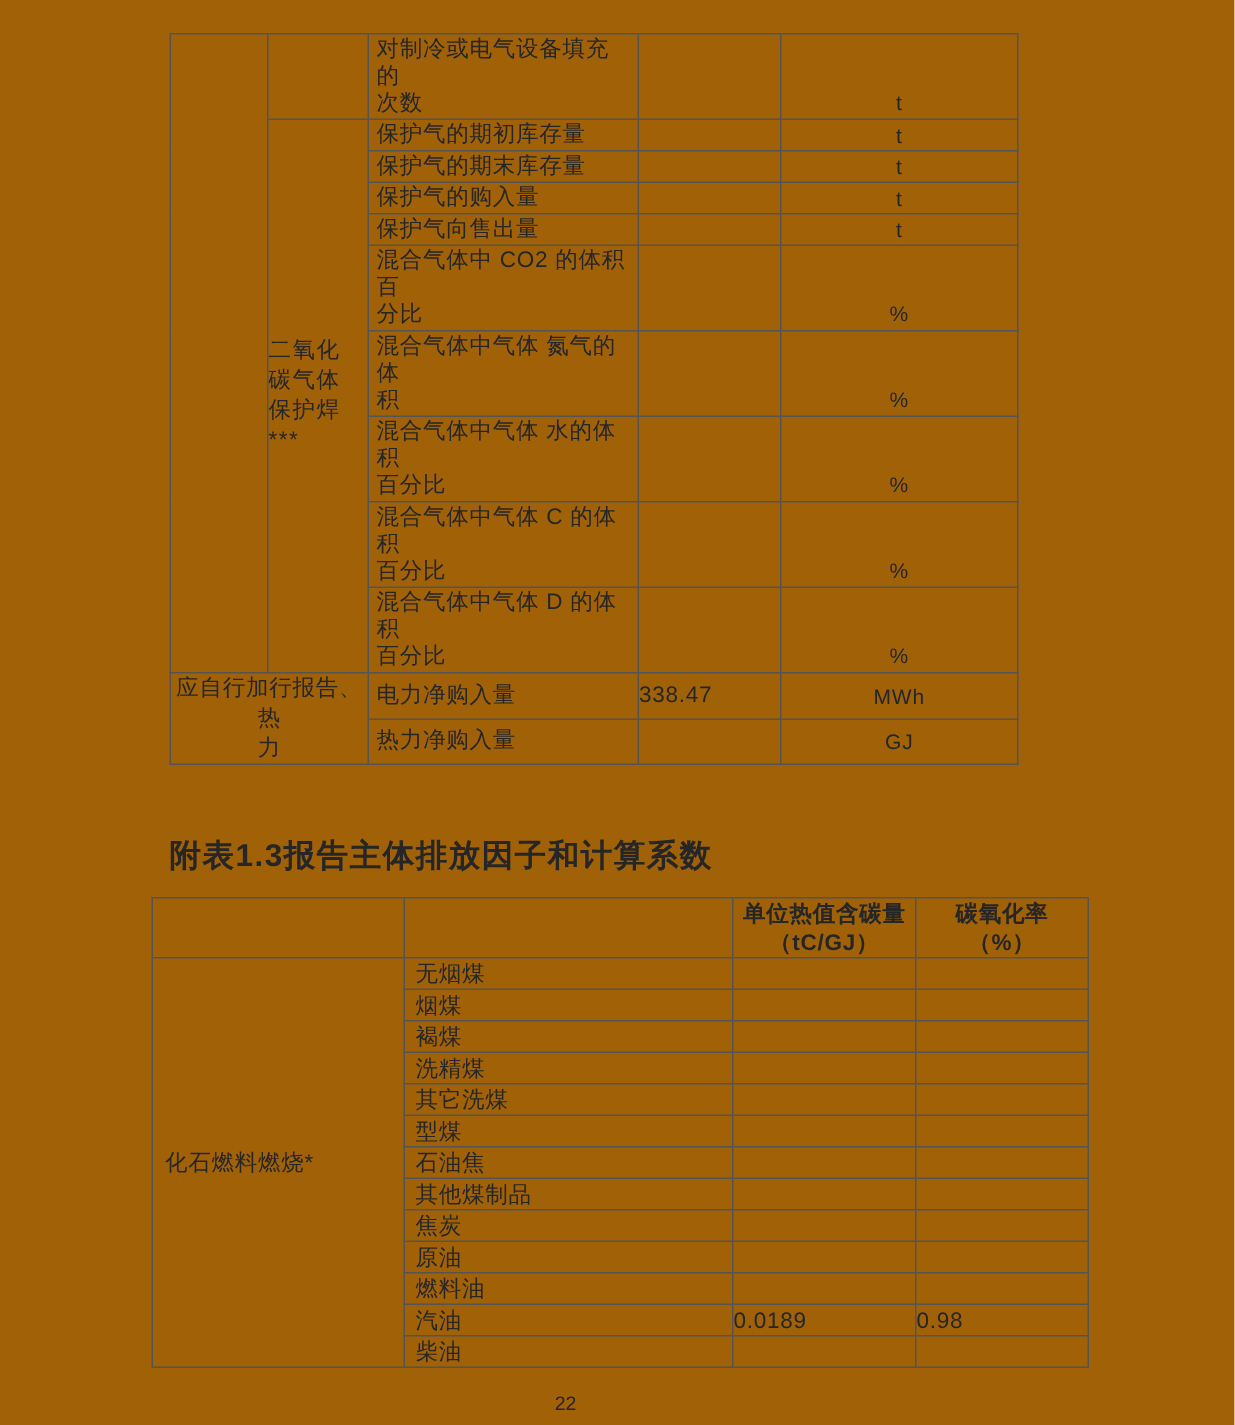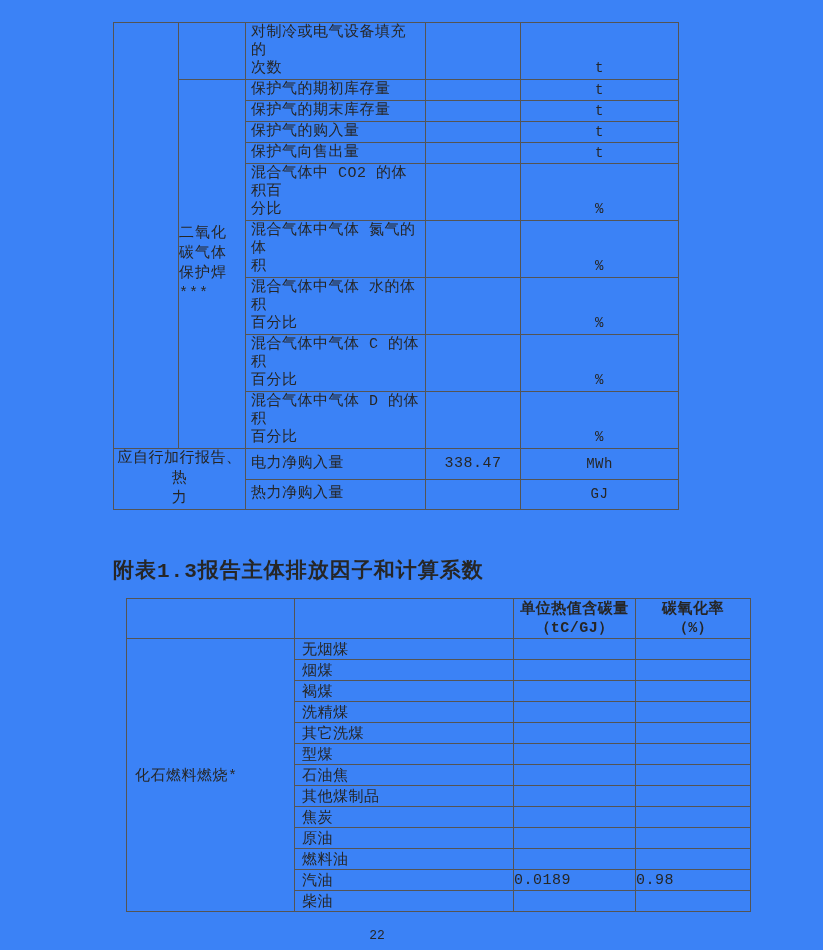--- a/index.html
+++ b/index.html
@@ -1,52 +1,52 @@
 <!DOCTYPE html>
 <html><head>
 <meta charset="utf-8">
 <style>
   html,body { margin:0; padding:0; background:#ffffff; }
   .page {
     position:relative; width:823px; height:950px;
-    background:#3b82f6;
-    font-family:Liberation Mono, monospace;
+    background:#a16207;
+    font-family:Liberation Sans, sans-serif;
     color:#262626;
     overflow:hidden;
   }
   table { border-collapse:collapse; table-layout:fixed; position:absolute; }
   td {
     border:1px solid #545454;
     font-size:15px; color:#262626;
     white-space:pre-line; overflow:hidden;
     padding:0; letter-spacing:0.5px;
   }
 
   
   #table1 { left:113px; top:22px; width:565px; }
   #table1 td.lbl { text-align:left; padding:1px 5px; line-height:18px; vertical-align:middle; }
-  #table1 td.val { text-align:center; vertical-align:middle; }
+  #table1 td.val { text-align:left; vertical-align:middle; }
   #table1 td.unit { text-align:center; vertical-align:middle; font-size:14px; }
   #table1 tr.tall td.unit { vertical-align:bottom; padding-bottom:3px; }
   #table1 td.g2 { text-align:left; vertical-align:middle; line-height:20px; letter-spacing:1px; }
   #table1 td.g3 { text-align:center; vertical-align:middle; line-height:20px; }
   .rh1 { height:35px; } .rh2 { height:19px; } .rh3 { height:38px; } .rh4 { height:20px; }
 
   
   .footnotes { position:absolute; left:120px; top:366px; width:606px; }
   .footnotes p { margin:0; font-size:16px; line-height:30px; white-space:pre-line; letter-spacing:0.5px; }
 
   
   .t2-title {
     position:absolute; left:113px; top:556px; width:624px;
     text-align:left; font-size:21px; font-weight:bold; letter-spacing:1px;
   }
 
   
-  #table2 { left:126px; top:598px; width:624px;border-radius:32px; }
+  #table2 { left:101px; top:598px; width:624px;border-radius:32px; }
   #table2 tr.hdr { height:40px; }
   #table2 tr.hdr td { font-weight:bold; text-align:center; vertical-align:middle; line-height:19px; }
   #table2 tr.frow { height:21px; }
   #table2 td.cat { text-align:left; padding:0 8px; vertical-align:middle; }
   #table2 td.fuel { text-align:left; padding:0 7px; vertical-align:middle;margin-top:12px; }
   #table2 td.v { vertical-align:middle; }
 
   
   .pagenum { position:absolute; top:928px; left:0; width:754px; text-align:center; font-size:13px; }
 </style>

